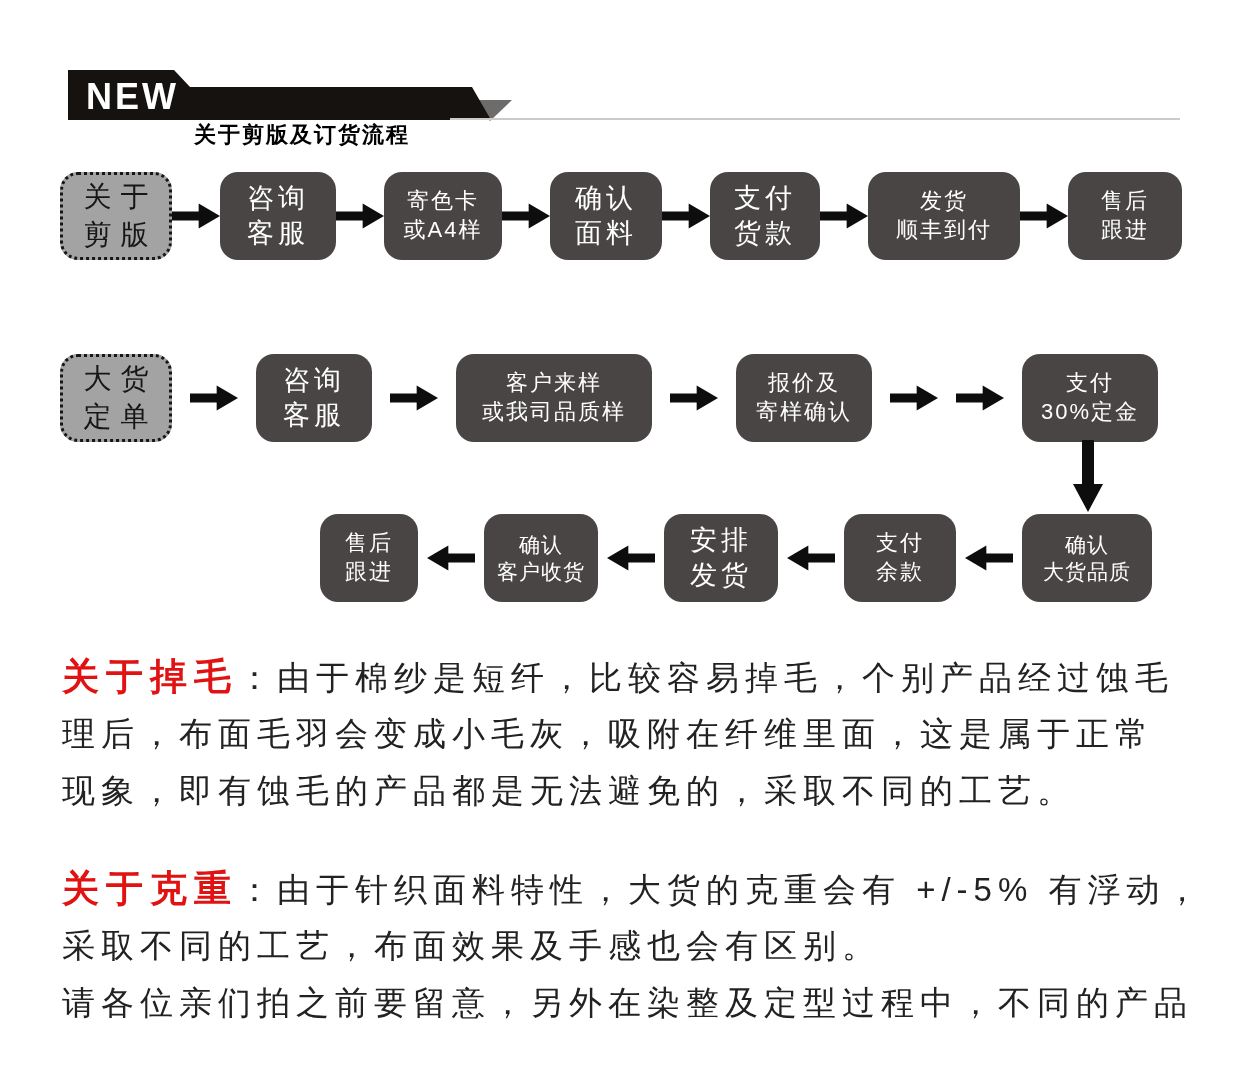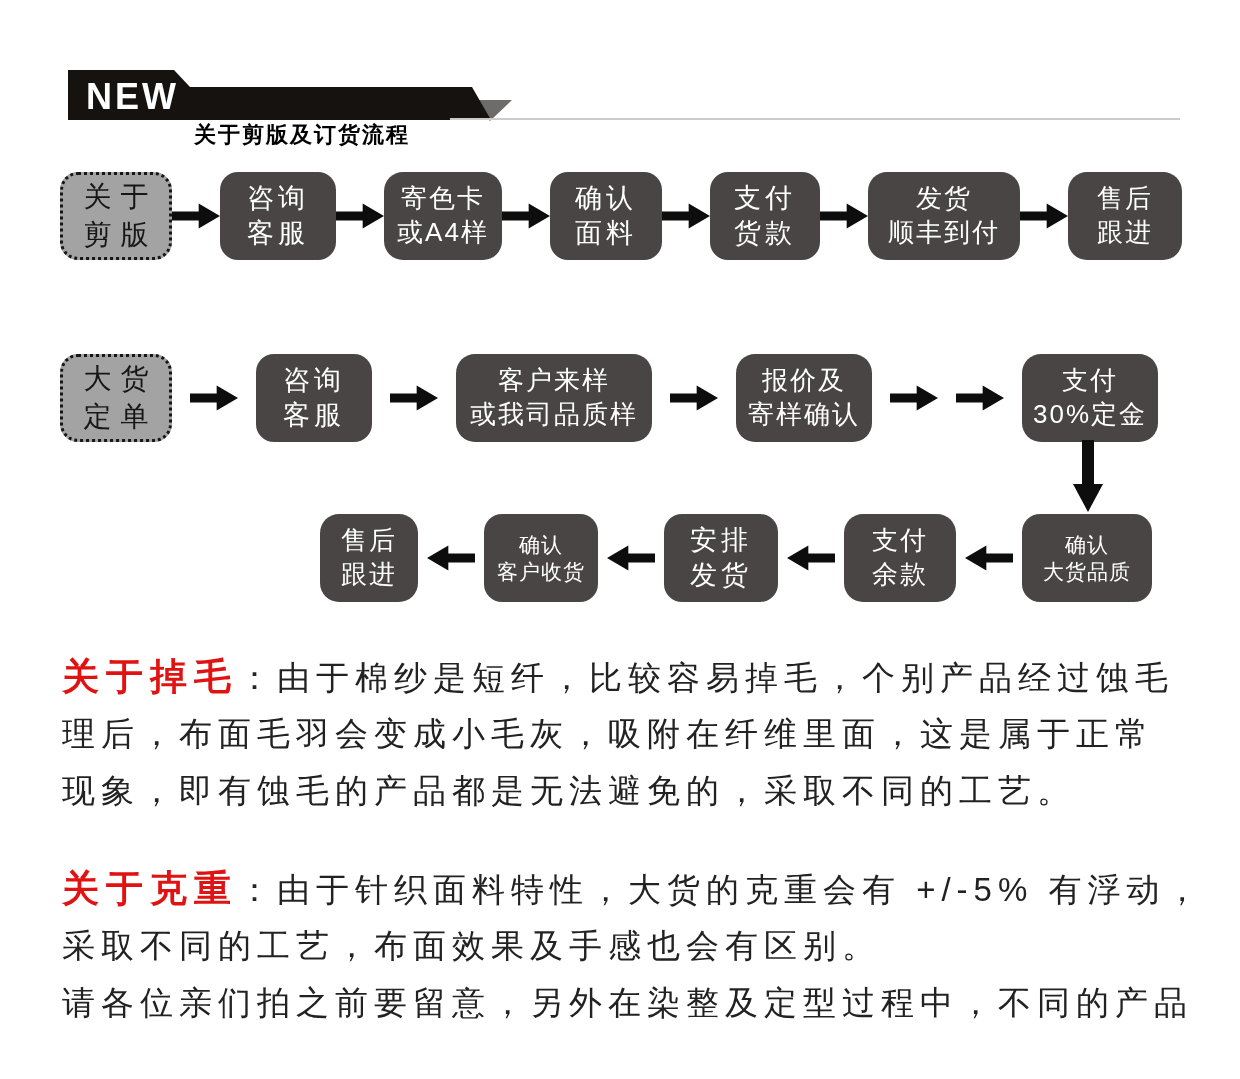--- a/index.html
+++ b/index.html
@@ -34,21 +34,21 @@
   #flow-row-2 { left:60px;  top:354px; width:1096px;gap:18px; }
   #flow-row-3 { left:320px; top:514px; width:832px; }
 
   .fbox {
     background:#4a4545; color:#ffffff; border-radius:18px;
     display:flex; flex-direction:column; justify-content:center; align-items:center;
     text-align:center; flex:0 0 auto;
   }
   .fbox span { display:block; line-height:1.3; white-space:nowrap; }
   .fs-lg { font-size:27px; letter-spacing:4px; }
-  .fs-md { font-size:26px; letter-spacing:2px;border-radius:19px; }
+  .fs-md { font-size:22px; letter-spacing:2px; }
   .fs-sm { font-size:21px; letter-spacing:1px; }
 
   .dbox {
     background:#a3a3a3; color:#161616; border:3.5px dotted #161616; border-radius:18px;
     display:flex; flex-direction:column; justify-content:center; align-items:center;
     text-align:center; flex:0 0 112px;
   }
   .dbox span { display:block; line-height:1.35; font-size:28px; letter-spacing:9px; text-indent:9px; white-space:nowrap; }
 
   .arr { flex:0 0 48px; align-self:center; }

